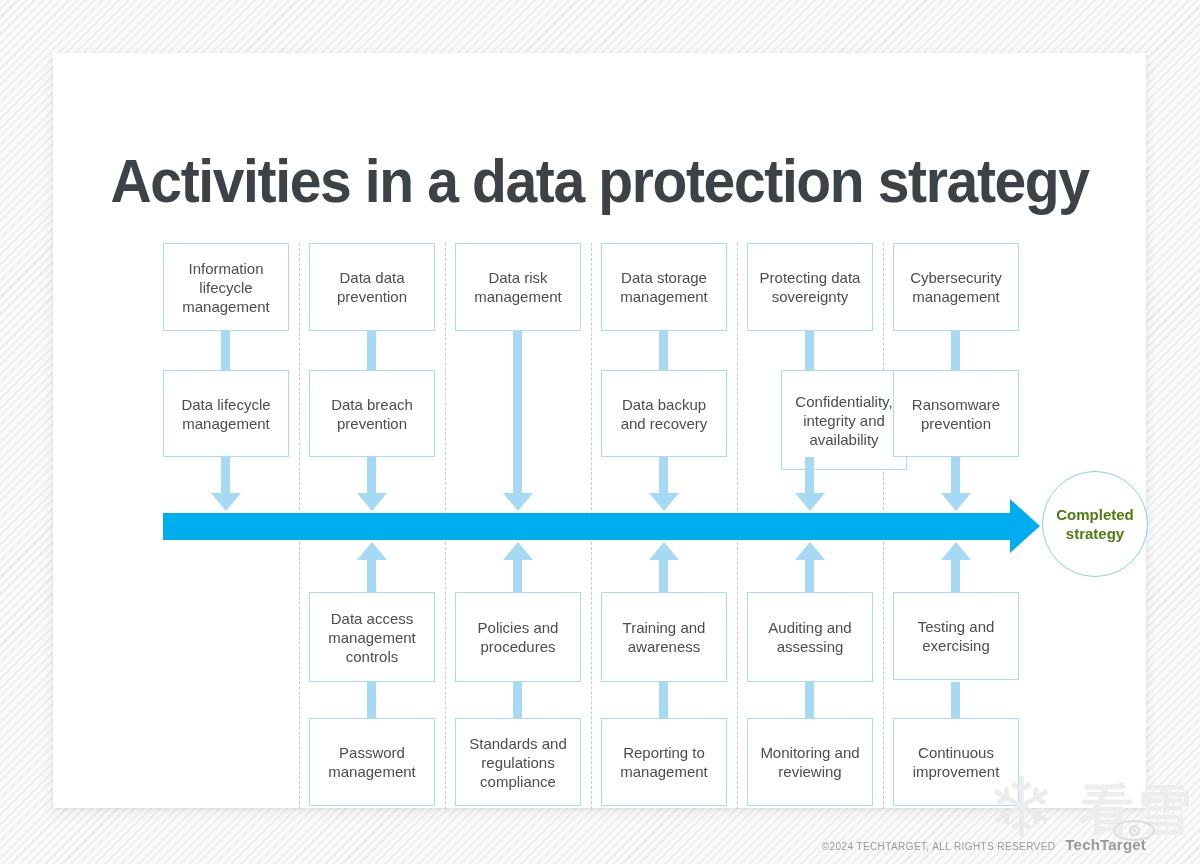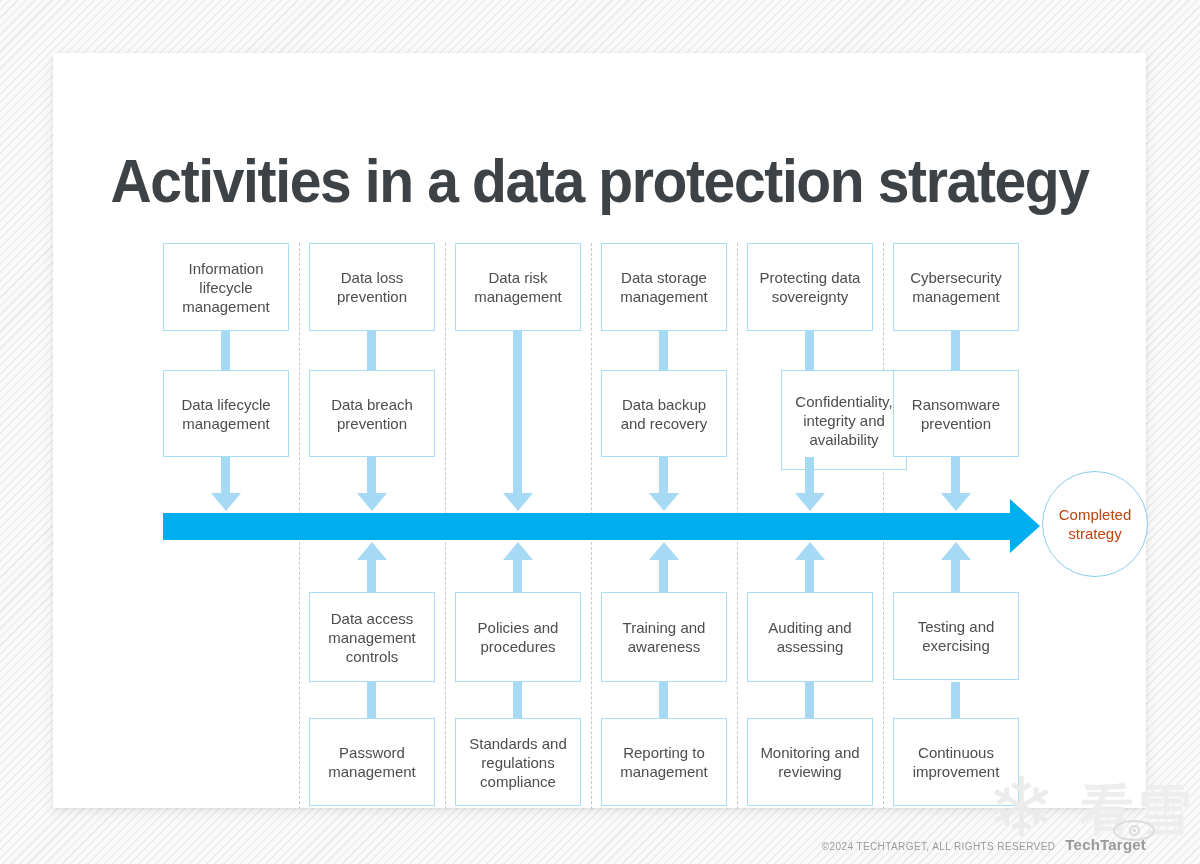--- a/index.html
+++ b/index.html
@@ -43,21 +43,21 @@
   .band { position:absolute; left:110px; top:460px; width:847px; height:27px; background:#00aeef; }
   .band-head {
     position:absolute; left:957px; top:446px; width:0; height:0;
     border-top:27px solid transparent; border-bottom:27px solid transparent;
     border-left:30px solid #00aeef;
   }
   .goal-circle {
     position:absolute; left:989px; top:418px; width:106px; height:106px;
     border:1px solid #8bcdee; border-radius:50%; background:#fff;
     display:flex; align-items:center; justify-content:center; text-align:center;
-    font-size:15px; line-height:19px; color:#c2410c; padding:10px;
+    font-size:15px; line-height:19px; color:#4d7c0f; padding:10px;font-weight:bold;
   }
   .footer {
     position:absolute; top:836px; right:54px; display:flex; align-items:baseline; gap:10px;
   }
   .copyright {
     font-size:10px; letter-spacing:.4px; color:#9b9b9b; text-transform:uppercase;
   }
   .brand { font-size:15px; font-weight:bold; color:#97999c; letter-spacing:.2px; }
   .watermark { position:absolute; left:985px; top:758px; width:215px; height:106px; pointer-events:none; }
   .wm-flake { position:absolute; left:2px; top:2px; font-size:82px; color:#ebebeb; opacity:.95; }
@@ -85,21 +85,21 @@
   <div class="divider" style="left:246px"></div>
   <div class="divider" style="left:392px"></div>
   <div class="divider" style="left:538px"></div>
   <div class="divider" style="left:684px"></div>
   <div class="divider" style="left:830px"></div>
 
   <div class="box" style="left:110px;top:190px;height:88px">
       <span>Information lifecycle management</span>
     </div>
   <div class="box" style="left:256px;top:190px;height:88px">
-      <span>Data loss prevention</span>
+      <span>Data data prevention</span>
     </div>
   <div class="box" style="left:402px;top:190px;height:88px">
       <span>Data risk management</span>
     </div>
   <div class="box" style="left:548px;top:190px;height:88px">
       <span>Data storage management</span>
     </div>
   <div class="box" style="left:694px;top:190px;height:88px">
       <span>Protecting data sovereignty</span>
     </div>

